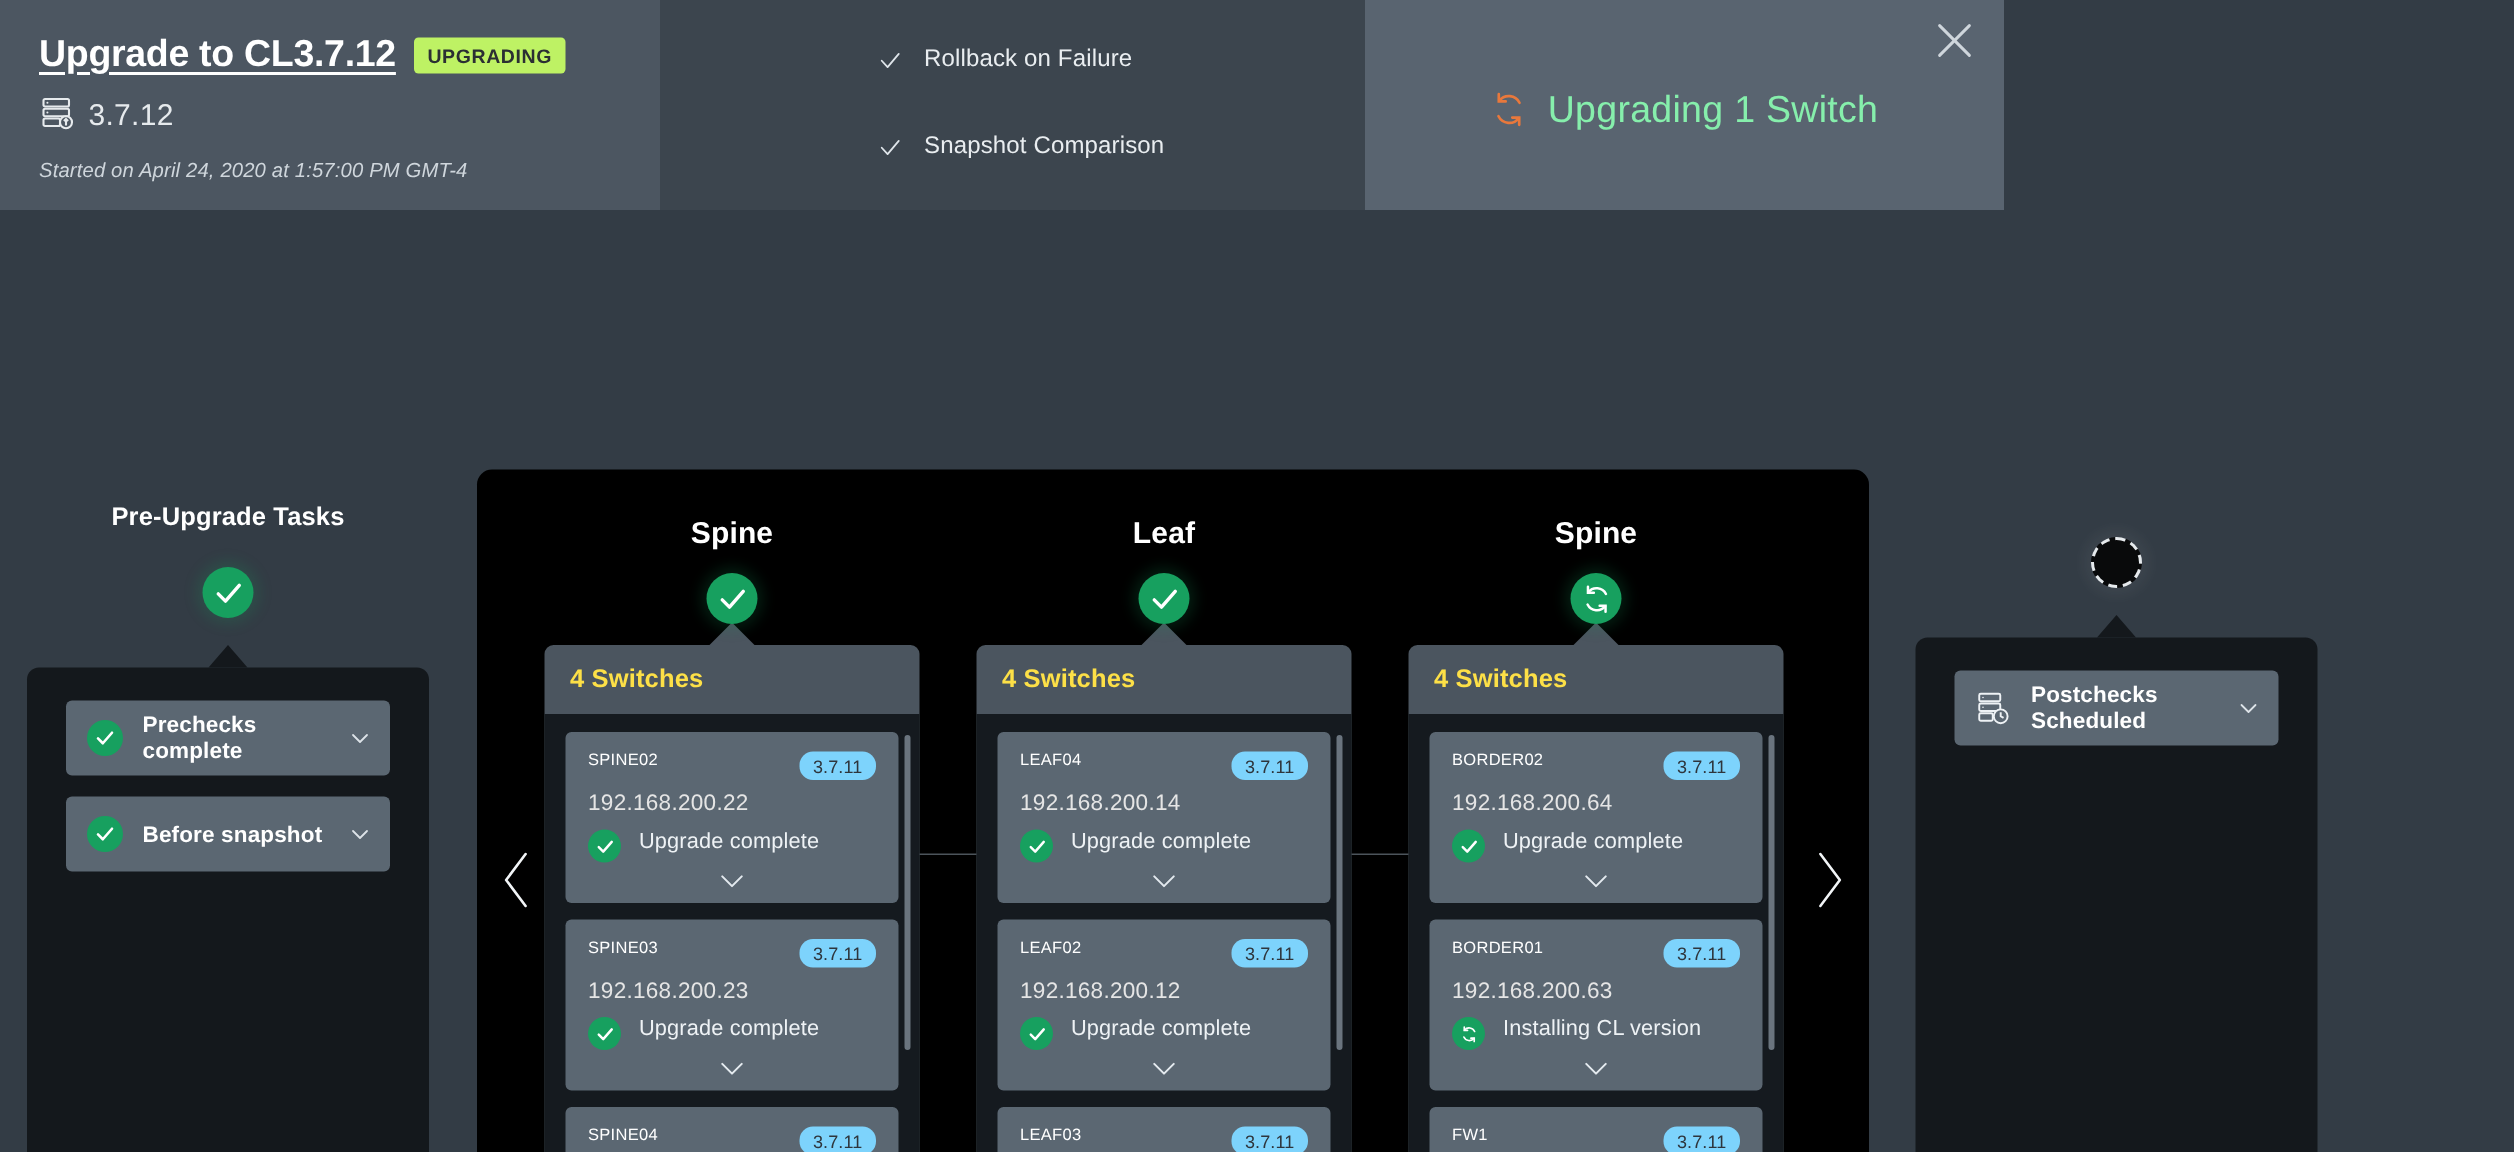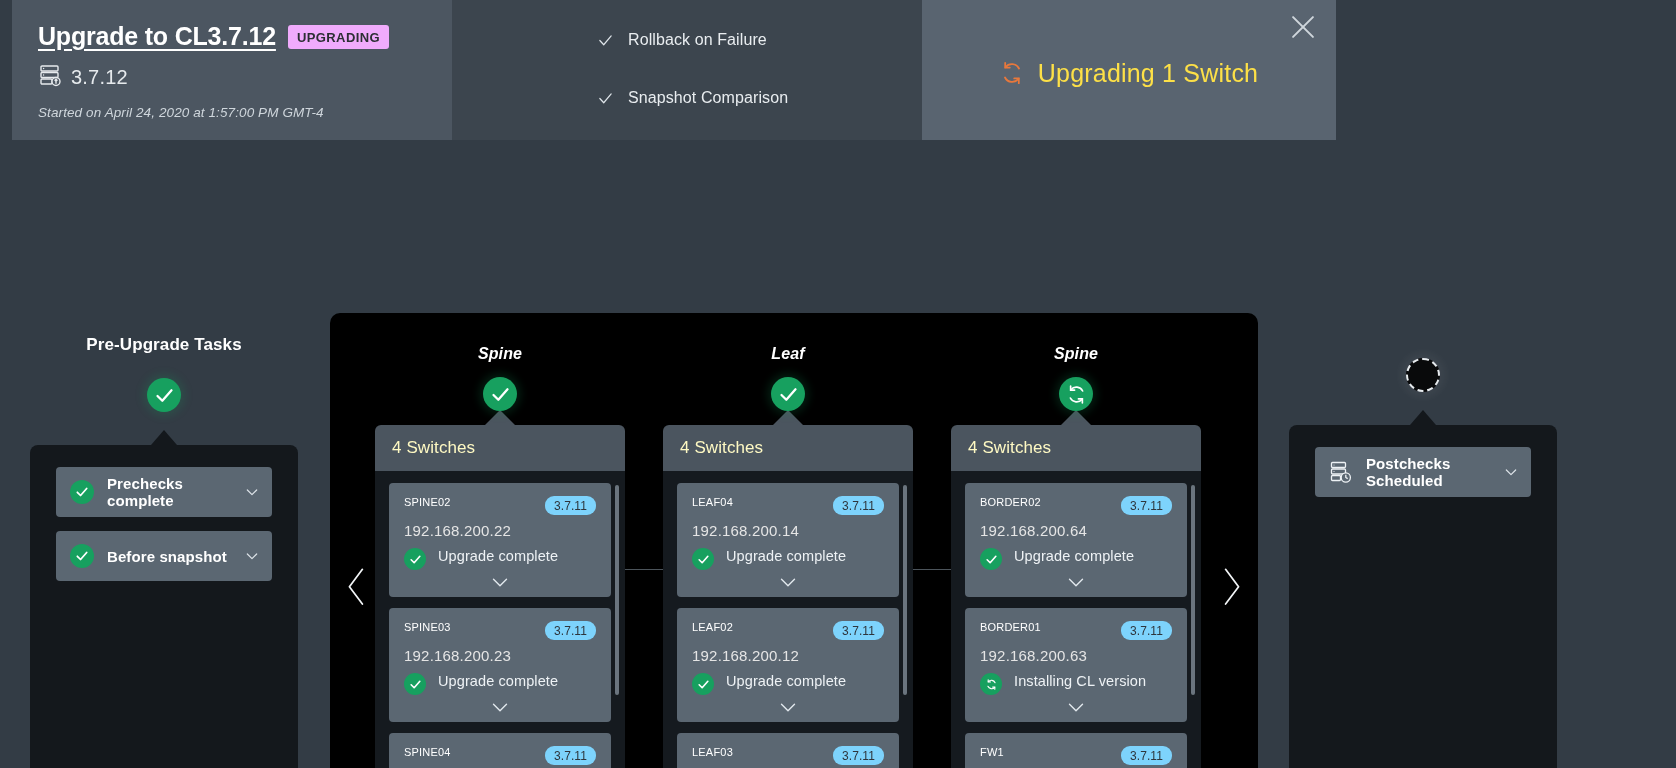--- a/index.html
+++ b/index.html
@@ -2,35 +2,35 @@
 <html><head>
 <meta charset="utf-8">
 <style>
   * { box-sizing: border-box; margin: 0; padding: 0; }
   html, body {
     width: 1676px; height: 768px;
     background: #333c45;
     font-family: "Liberation Sans", sans-serif;
     overflow: hidden;
   }
-  #app { position: relative; width: 1336px; height: 768px; background: #333c45; padding-left: 12px; }
+  #app { position: relative; width: 1336px; height: 768px; background: #333c45; }
 
   
   .header { position: relative; height: 140px; width: 100%; display: flex; background: #343d46; }
   .hdr-left {
     width: 440px; background: #4c5661; padding: 22px 0 0 26px;
     position: relative;
   }
   .hdr-title-row { display: flex; align-items: center; gap: 12px; }
   .hdr-title {
     font-size: 25px; font-weight: bold; color: #ffffff;
     text-decoration: underline; text-underline-offset: 4px; letter-spacing: -0.2px;
   }
   .badge-upgrading {
-    background: #f0abfc; color: #2b2f33; font-size: 13px; font-weight: 600;
+    background: #bef264; color: #2b2f33; font-size: 13px; font-weight: 600;
     letter-spacing: 0.4px; padding: 5px 9px 4px; border-radius: 3px;
   }
   .hdr-ver-row { display: flex; align-items: center; gap: 9px; margin-top: 12px; }
   .hdr-ver { font-size: 20px; color: #e6eaed; letter-spacing: 0.2px; }
   .hdr-started {
     margin-top: 14px; font-size: 13.5px; color: #cfd6dc; font-style: italic;
     letter-spacing: 0.1px;
   }
 
   .hdr-mid {
@@ -38,21 +38,21 @@
   }
   .opt-row { display: flex; align-items: center; gap: 14px; height: 30px; margin-bottom: 28px; }
   .opt-label { font-size: 16px; color: #e9edf0; letter-spacing: 0.1px; }
   .check-thin { width: 17px; height: 17px; color: #dfe5ea; }
 
   .hdr-right {
     flex: 1; background: #596470; position: relative;
     display: flex; align-items: center; justify-content: center;
   }
   .upg-status { display: flex; align-items: center; gap: 14px; margin-top: 6px; }
-  .upg-status-text { font-size: 25px; color: #fde047; letter-spacing: 0.2px; }
+  .upg-status-text { font-size: 25px; color: #86efac; letter-spacing: 0.2px; }
   .spin-orange { width: 24px; height: 24px; color: #e8783c; }
   .close-btn {
     position: absolute; top: 10px; right: 16px; width: 34px; height: 34px;
     color: #cfd6dc; cursor: pointer;
   }
 
   
   .body-area { position: relative; height: 628px; background: #333c45; }
 
   .col-title { font-size: 17px; font-weight: bold; color: #ffffff; text-align: center; letter-spacing: 0.1px; }
@@ -114,30 +114,30 @@
     position: absolute; top: 256px; left: 175px; width: 578px; height: 1px;
     background: #4c545b;
   }
 
   .col { position: absolute; top: 32px; width: 250px; }
   .col-spine { left: 45px; }
   .col-leaf  { left: 333px; }
   .col-exit  { left: 621px; }
 
   .col-head-zone { position: relative; z-index: 3; }
-  .col-title-c { font-size: 16px; font-weight: bold; color: #fff; text-align: center; letter-spacing: 0.1px; font-style: italic; }
+  .col-title-c { font-size: 20px; font-weight: bold; color: #fff; text-align: center; letter-spacing: 0.1px; }
   .col-dot-wrap { margin-top: 14px; }
 
   .panel {
     margin-top: 14px; background: #4b555f; border-radius: 6px 6px 0 0;
     position: relative;
   }
   .panel-head {
     height: 46px; display: flex; align-items: center; padding-left: 17px;
-    font-size: 17px; font-weight: normal; color: #fef9c3; letter-spacing: 0.1px;
+    font-size: 17px; font-weight: bold; color: #fde047; letter-spacing: 0.1px;
   }
   .panel-body {
     background: #151a1f; padding: 12px 14px 0 14px;
     height: 372px; overflow: hidden; position: relative;
   }
   .sw-card {
     background: #5b6772; border-radius: 4px; padding: 13px 15px 8px;
     margin-bottom: 11px; position: relative; cursor: pointer;
   }
   .sw-top { display: flex; align-items: flex-start; justify-content: space-between; }

